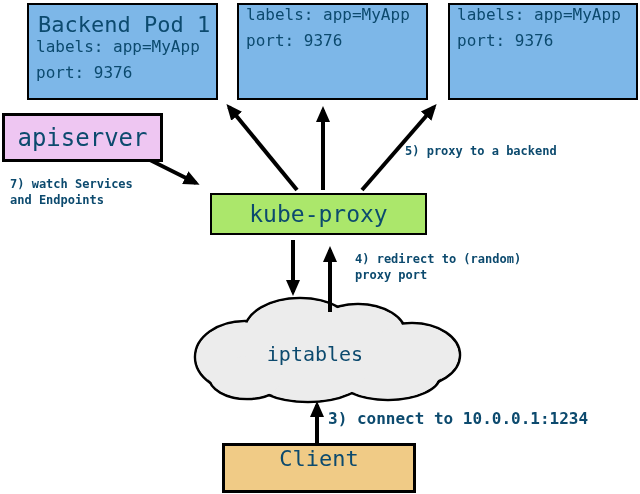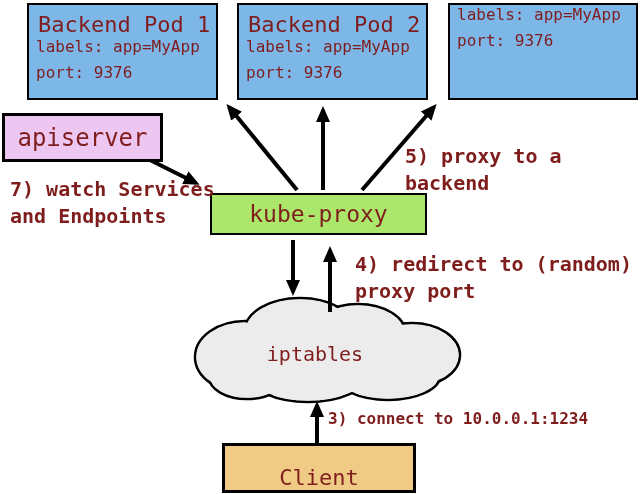--- a/index.html
+++ b/index.html
@@ -1,32 +1,32 @@
 <!DOCTYPE html>
 <html style="--pod-fill: #7db7e8; --apiserver-fill: #eec6f2; --kube-proxy-fill: #abe76b; --client-fill: #f0cb86; --cloud-fill: #ececec; --border: #000000;"><head>
 <meta charset="utf-8">
 <style>
   html,body{margin:0;padding:0;background:#fff;}
   #canvas{
     position:relative;width:640px;height:494px;background:#ffffff;overflow:hidden;
-    font-family:"DejaVu Sans Mono", monospace;color:#7f1d1d;
+    font-family:"DejaVu Sans Mono", monospace;color:#0c4a6e;
   }
   #arrow-layer{position:absolute;left:0;top:0;z-index:1;}
   .box{position:absolute;box-sizing:border-box;border:2px solid var(--border);z-index:2;}
   .pod{background:var(--pod-fill);width:191px;height:97px;top:3px;}
   .pod .pod-title{font-size:22px;margin:7px 0 0 9px;letter-spacing:0px;}
   .pod .pod-line{font-size:16px;margin:7px 0 0 7px;}
   .pod .pod-line.first{margin-top:0;}
   #apiserver-box{left:2px;top:113px;width:161px;height:49px;background:var(--apiserver-fill);
     border-width:3px;display:flex;align-items:center;justify-content:center;font-size:24px;}
   #kube-proxy-box{left:210px;top:193px;width:217px;height:42px;background:var(--kube-proxy-fill);
     display:flex;align-items:center;justify-content:center;font-size:23px;}
   #client-box{left:222px;top:443px;width:194px;height:50px;background:var(--client-fill);
-    border-width:3px;display:flex;align-items:flex-end;justify-content:center;font-size:22px;}
-  .note{position:absolute;z-index:3;font-weight:bold;font-size:20px;line-height:1.36;
+    border-width:3px;display:flex;align-items:flex-start;justify-content:center;font-size:22px;}
+  .note{position:absolute;z-index:3;font-weight:bold;font-size:12px;line-height:1.36;
     white-space:pre-line;}
   #note-1{left:10px;top:176px;}
   #note-2{left:65px;top:246px;}
   #note-3{left:328px;top:408px;font-size:16px;}
   #note-4{left:355px;top:251px;}
   #note-5{left:405px;top:143px;}
   #iptables-label{position:absolute;z-index:2;left:255px;top:342px;width:120px;
     text-align:center;font-size:20px;}
   .cloud-stroke ellipse{fill:var(--cloud-fill);stroke:var(--border);stroke-width:2.5;}
   .cloud-fill ellipse{fill:var(--cloud-fill);stroke:none;}
@@ -73,21 +73,20 @@
     <line class="arrow" x1="330" y1="312" x2="330" y2="250" marker-end="url(#ah)"></line>
     <line class="arrow" x1="317" y1="446" x2="317" y2="405" marker-end="url(#ah)"></line>
   </svg>
 
   <div class="box pod" style="left:27px">
     <div class="pod-title">Backend Pod 1</div>
     <div class="pod-line first">labels: app=MyApp</div>
     <div class="pod-line">port: 9376</div>
   </div>
   <div class="box pod" style="left:237px">
-    <div class="pod-title">Backend Pod 2</div>
     <div class="pod-line first">labels: app=MyApp</div>
     <div class="pod-line">port: 9376</div>
   </div>
   <div class="box pod" style="left:448px;width:190px">
     <div class="pod-line first">labels: app=MyApp</div>
     <div class="pod-line">port: 9376</div>
   </div>
 
   <div class="box" id="apiserver-box">
     <span>apiserver</span>

